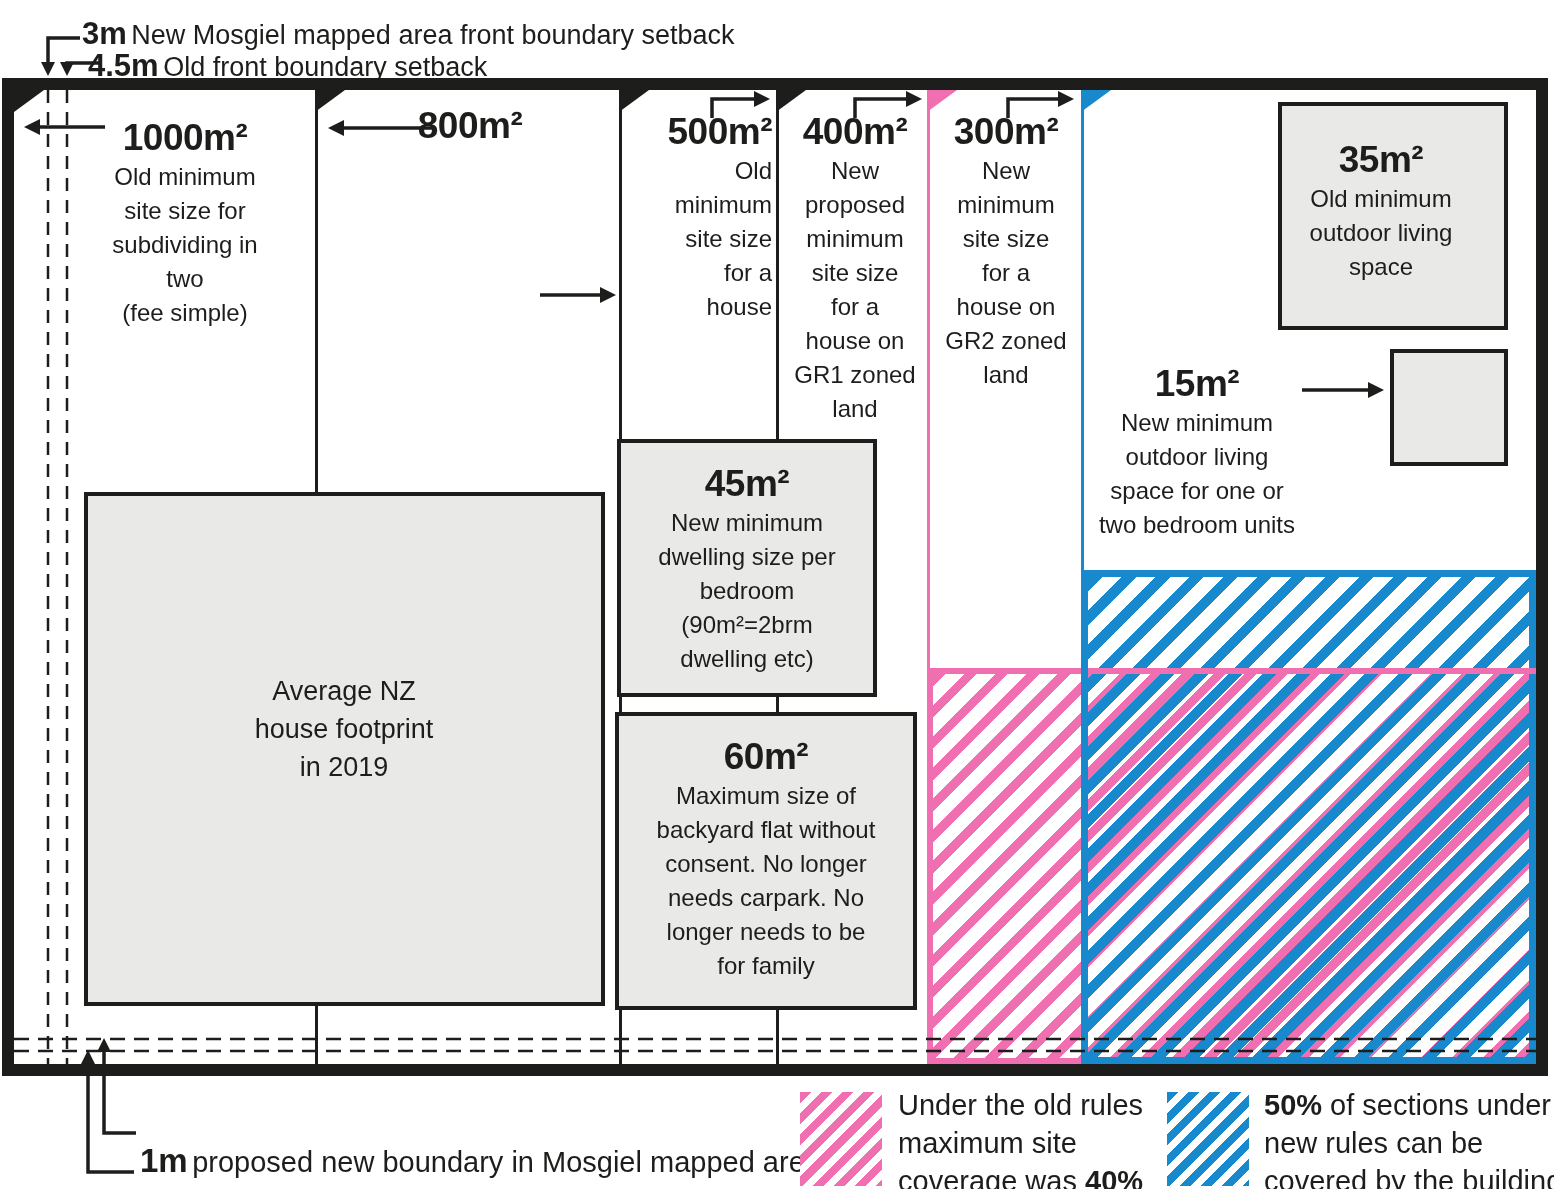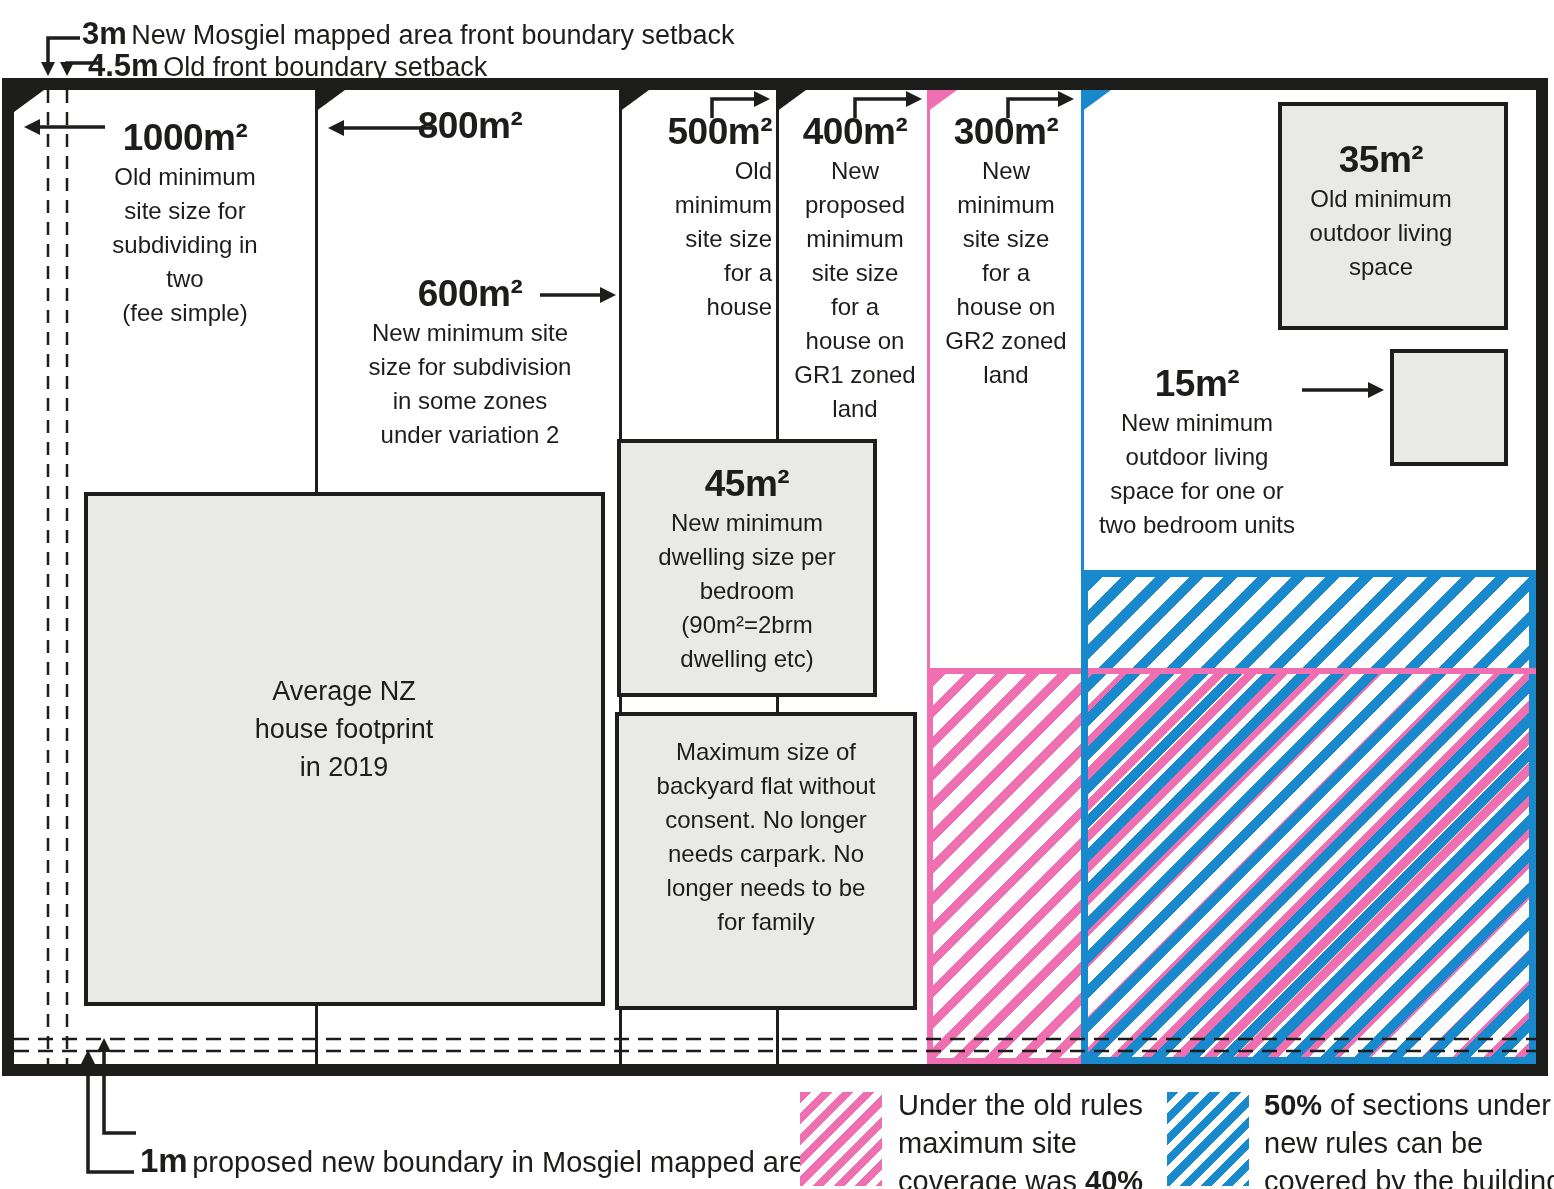--- a/index.html
+++ b/index.html
@@ -120,27 +120,20 @@
     <div class="desc">Old minimum
 site size for
 subdividing in
 two
 (fee simple)</div>
   </div>
 
   <div class="abs txt" style="left:325px;top:104px;width:290px;">
     <div class="h">800m²</div>
   </div>
-  <div class="abs txt" style="left:325px;top:272px;width:290px;">
-    <div class="h">600m²</div>
-    <div class="desc">New minimum site
-size for subdivision
-in some zones
-under variation 2</div>
-  </div>
 
   <div class="abs txt" style="left:628px;top:110px;width:144px;text-align:right;">
     <div class="h">500m²</div>
     <div class="desc">Old
 minimum
 site size
 for a
 house</div>
   </div>
 
@@ -191,20 +184,21 @@
 dwelling etc)</div>
   </div>
 
   <div class="abs txt" style="left:104px;top:672px;width:480px;">
     <div class="desc" style="font-size:27px;line-height:38px;">Average NZ
 house footprint
 in 2019</div>
   </div>
 
   <div class="abs txt" style="left:623px;top:735px;width:286px;">
+    <div class="h">60m²</div>
     <div class="desc">Maximum size of
 backyard flat without
 consent. No longer
 needs carpark. No
 longer needs to be
 for family</div>
   </div>
 
   <div class="abs ann" style="left:140px;top:1142px;">
     <span class="av" style="font-size:33px;">1m</span>

